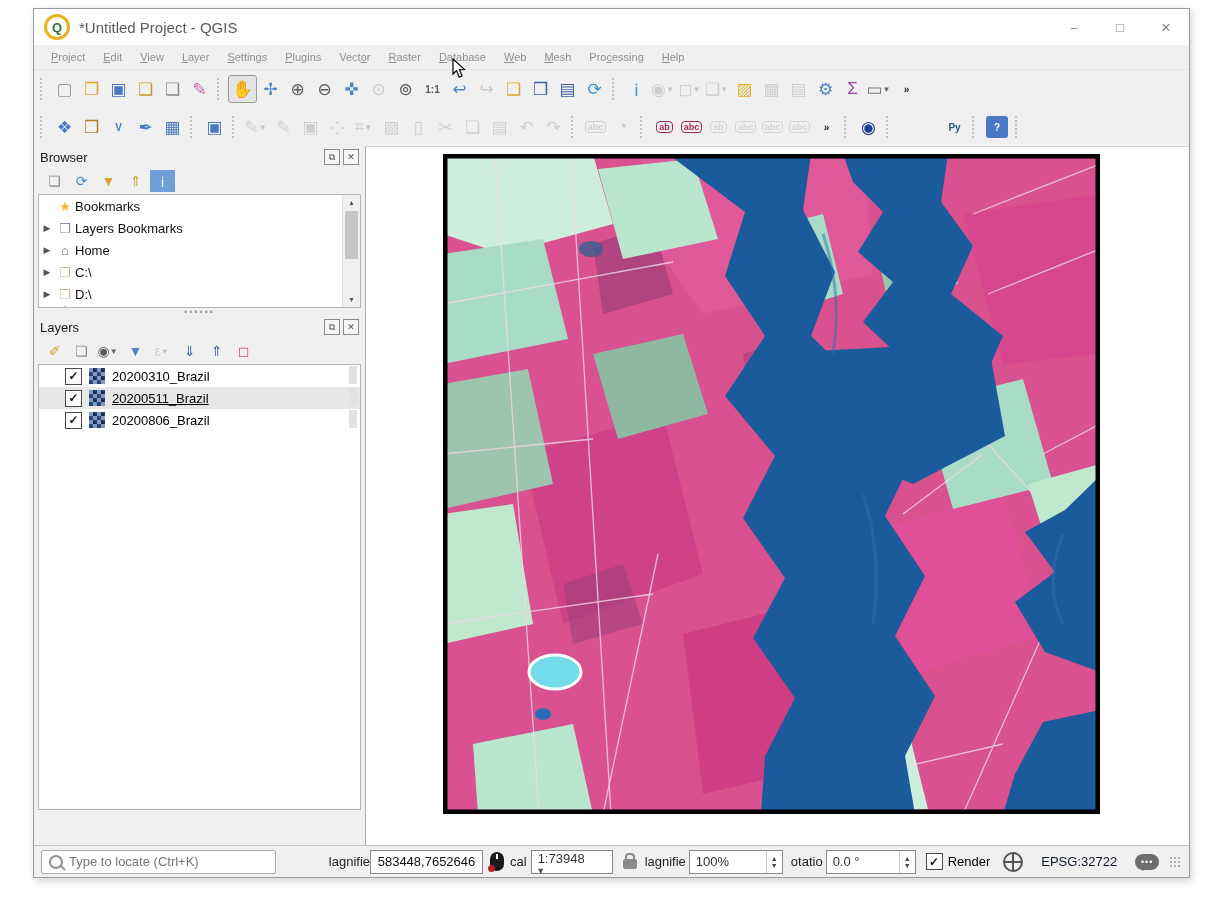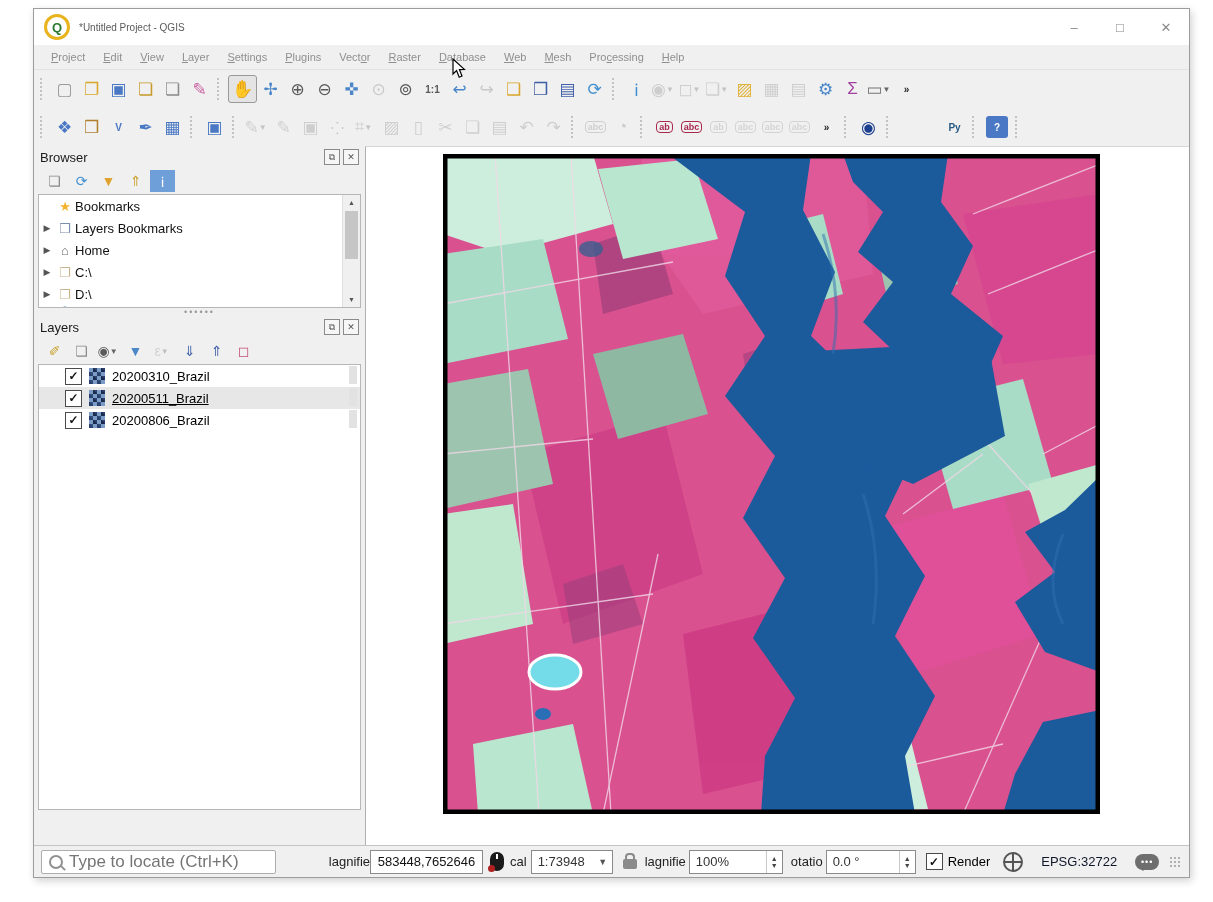--- a/index.html
+++ b/index.html
@@ -1,21 +1,21 @@
 <!DOCTYPE html>
 <html><head>
 <meta charset="utf-8">
 <style>
   html,body{margin:0;padding:0;}
   body{width:1213px;height:902px;background:#ffffff;font-family:"Liberation Sans",sans-serif;position:relative;overflow:hidden;}
   .win{position:absolute;left:33px;top:8px;width:1155px;height:868px;background:#f0f0f0;border:1px solid #9c9c9c;box-shadow:2px 3px 8px rgba(0,0,0,.18);}
   
   .titlebar{height:36px;background:#ffffff;display:flex;align-items:center;padding-left:10px;}
   .qgis-logo{width:20px;height:20px;border-radius:50%;border:3px solid #e8b31c;display:flex;align-items:center;justify-content:center;color:#2f7a32;font-weight:bold;font-size:13px;background:#fff;}
-  .title-text{color:#5a5a5a;font-size:10px;margin-left:9px;text-align:right;}
+  .title-text{color:#5a5a5a;font-size:15px;margin-left:9px;text-align:right;}
   .winbtns{margin-left:auto;display:flex;height:100%;}
   .winbtn{width:46px;display:flex;align-items:center;justify-content:center;color:#8a8a8a;font-size:13px;}
   
   .menubar{height:24px;background:#f0f0f0;display:flex;align-items:center;padding-left:8px;border-bottom:1px solid #e3e3e3;}
   .menu-item{padding:0 9px;color:#8f8f8f;font-size:11px;}
   
   .toolbar{display:flex;align-items:center;background:#f0f0f0;height:38px;padding-left:2px;}
   #toolbar2{border-bottom:1px solid #b4b4b4;}
   .tb-sep{width:5px;height:22px;border-left:2px dotted #c2c2c2;margin:0 4px;}
   .tbi{min-width:27px;height:26px;display:flex;align-items:center;justify-content:center;font-size:17px;border-radius:3px;}
@@ -59,27 +59,27 @@
   .lscroll div{height:18px;margin-bottom:4px;background:#e2e2e2;}
   
   .canvas{position:absolute;left:331px;top:137px;right:0;bottom:31px;background:#fff;border-left:1px solid #b0b0b0;border-top:1px solid #d6d6d6;}
   .map{position:absolute;left:77px;top:7px;width:657px;height:660px;}
   .map svg{display:block;width:100%;height:100%;}
   
   .statusbar{position:absolute;left:0;right:0;bottom:0;height:31px;background:#f0f0f0;border-top:1px solid #c4c4c4;display:flex;align-items:center;font-size:13px;color:#333;padding:0 7px;}
   .locator{width:233px;height:22px;border:1px solid #adadad;border-radius:2px;background:#fff;display:flex;align-items:center;}
   .mag{width:10px;height:10px;border:2px solid #909090;border-radius:50%;position:relative;margin:0 4px 0 7px;flex:none;}
   .mag:after{content:"";position:absolute;width:6px;height:2px;background:#909090;transform:rotate(45deg);right:-5px;bottom:-2px;}
-  .locator input{border:none;outline:none;font-size:17px;color:#444;width:180px;background:transparent;font-family:"Liberation Sans",sans-serif;}
+  .locator input{border:none;outline:none;font-size:13px;color:#444;width:180px;background:transparent;font-family:"Liberation Sans",sans-serif;}
   .sb-label{color:#222;white-space:nowrap;overflow:hidden;}
   .sb-box{height:22px;border:1px solid #8a8a8a;background:#fff;display:flex;align-items:center;justify-content:center;font-size:13px;color:#111;}
   .spin{display:flex;align-items:stretch;height:22px;border:1px solid #8a8a8a;background:#fff;}
   .spin .val{display:flex;align-items:center;padding-left:6px;flex:1;}
   .spin .arrows{width:15px;border-left:1px solid #c9c9c9;display:flex;flex-direction:column;align-items:center;justify-content:center;font-size:7px;color:#444;line-height:7px;}
-  .combo{display:flex;align-items:stretch;height:22px;border:1px solid #8a8a8a;background:#fff;}
+  .combo{display:flex;align-items:stretch;height:22px;border:1px solid #8a8a8a;background:#fff;flex-direction:column;}
   .combo .val{display:flex;align-items:center;padding-left:6px;flex:1;font-size:13px;}
   .combo .ca{width:18px;display:flex;align-items:center;justify-content:center;font-size:9px;color:#555;}
   .lock{width:14px;height:10px;background:#8a8a8a;border-radius:2px;position:relative;margin-top:5px;flex:none;}
   .lock:before{content:"";position:absolute;top:-6px;left:2px;width:6px;height:6px;border:2px solid #8a8a8a;border-bottom:none;border-radius:4px 4px 0 0;}
   .mouse-ico{width:14px;height:19px;background:#1a1a1a;border-radius:7px 7px 7px 7px;position:relative;flex:none;}
   .mouse-ico:before{content:"";position:absolute;left:6px;top:2px;width:2px;height:5px;background:#fff;}
   .mouse-ico:after{content:"";position:absolute;left:-2px;bottom:-1px;width:7px;height:7px;border-radius:50%;background:#b02020;}
   .globe{width:16px;height:16px;border-radius:50%;border:2px solid #555;flex:none;background:
     linear-gradient(transparent 42%,#555 42% 56%,transparent 56%),
     linear-gradient(90deg,transparent 42%,#555 42% 56%,transparent 56%);}

